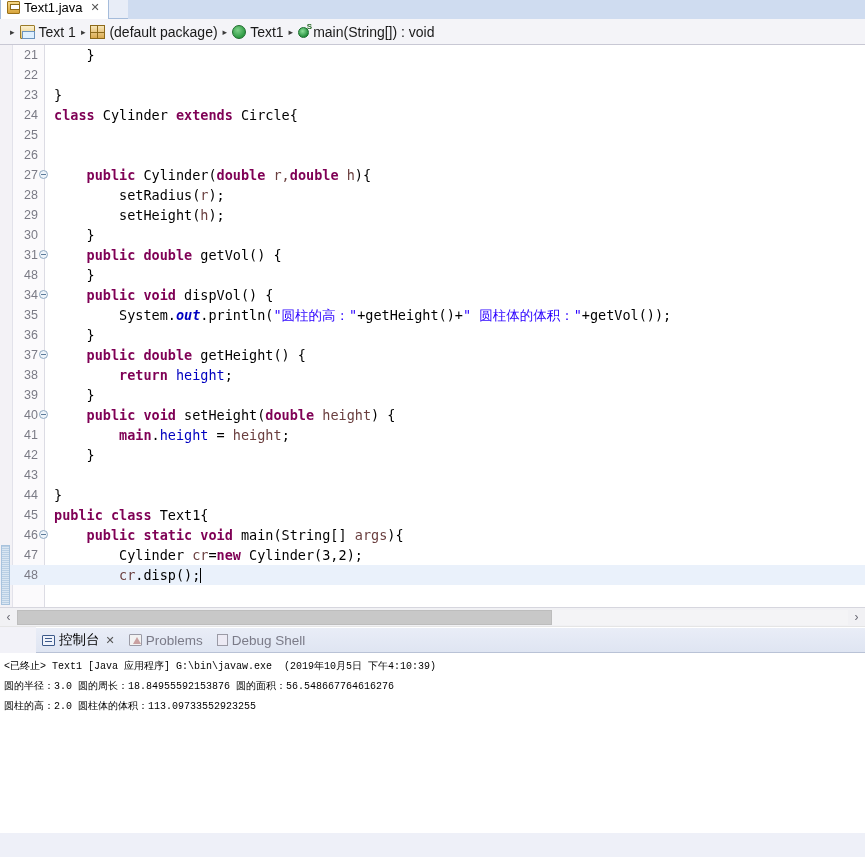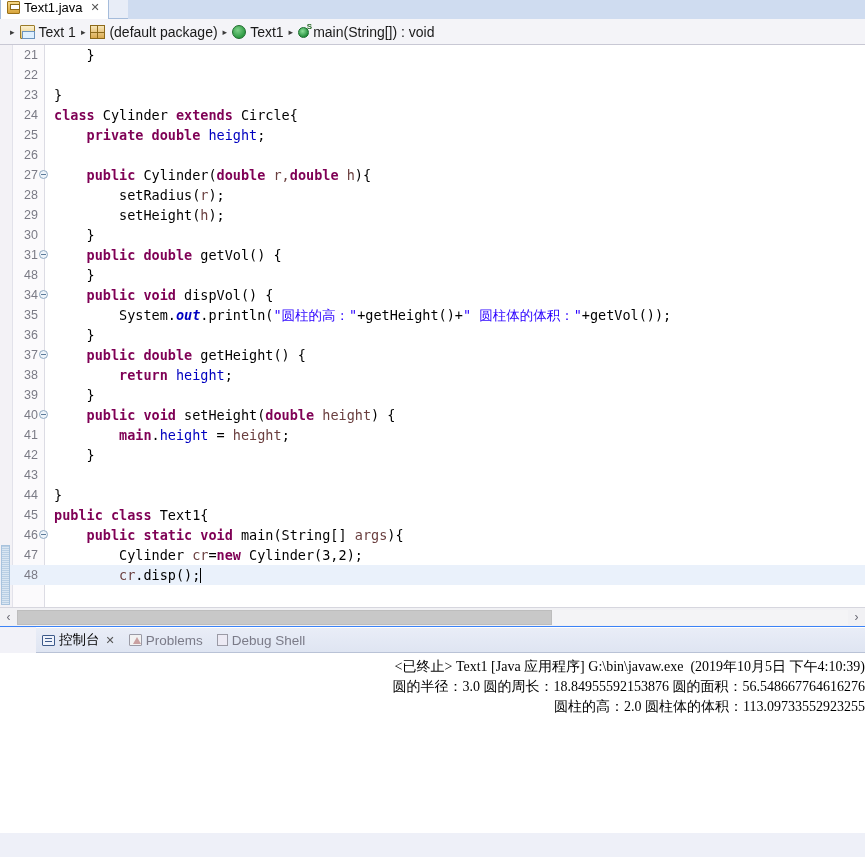--- a/index.html
+++ b/index.html
@@ -3,21 +3,21 @@
 <meta charset="utf-8">
 <style>
   * { box-sizing: border-box; }
   html, body {
     margin: 0; padding: 0;
     width: 865px; height: 857px;
     background: #ffffff;
     font-family: "Liberation Sans", sans-serif;
     overflow: hidden;
   }
-  #root { position: relative; width: 865px; height: 857px; background:#3b82f6; }
+  #root { position: relative; width: 865px; height: 857px; background:#e5e5e5; }
 
   
   .tab-row {
     position: absolute; top: 0; left: 0; width: 865px; height: 19px;
     background: #e8edf7;
     border-bottom: 1px solid #a5bcdb;
   }
   .tab-active {
     position: absolute; left: 0; top: -4px;
     height: 23px; padding: 0 8px 0 6px;
@@ -196,22 +196,22 @@
   .ic-debugshell {
     width:11px; height:12px; background:#eceaf4; border:1px solid #9a9aa5;
   }
   .console-body {
     position:absolute; top: 26px; left:0; width: 865px; height: 204px;
     background: #ffffff;
     border-bottom: 1px solid #c8c8d4;
     padding: 4px 0 0 4px;
   }
   .cline {
-    font-family: Liberation Serif, serif;
-    font-size: 14px; color: #000; line-height: 20px; white-space: pre; text-align: right;
+    font-family: Liberation Mono, monospace;
+    font-size: 10px; color: #000; line-height: 20px; white-space: pre;
   }
   .cline.head { color:#000; }
   .console-strip {
     position:absolute; bottom:0; left:0; width: 865px; height: 24px;
     background: #eef0f8;
   }
 </style>
 </head>
 <body>
 
@@ -250,21 +250,21 @@
   </div>
 
   <div class="editor">
     <div class="gutter-bg"></div>
     <div class="marker-bar"></div>
     <div class="code" id="code-lines">
         <div class="line"><span class="ln">21</span><span class="src"><span class="pln">    }</span></span></div>
         <div class="line"><span class="ln">22</span><span class="src"><span class="pln"></span></span></div>
         <div class="line"><span class="ln">23</span><span class="src"><span class="pln">}</span></span></div>
         <div class="line"><span class="ln">24</span><span class="src"><span class="kw">class </span><span class="pln">Cylinder </span><span class="kw">extends </span><span class="pln">Circle{</span></span></div>
-        <div class="line"><span class="ln">25</span><span class="src"><span class="pln">    </span><span class="kw">private double </span><span class="fld">height</span><span class="pln">;</span></span></div>
+        <div class="line"><span class="ln">25</span></div>
         <div class="line"><span class="ln">26</span><span class="src"><span class="pln"></span></span></div>
         <div class="line"><span class="ln">27</span><span class="fold"></span><span class="src"><span class="pln">    </span><span class="kw">public </span><span class="pln">Cylinder(</span><span class="kw">double </span><span class="par">r,</span><span class="kw">double </span><span class="par">h</span><span class="pln">){</span></span></div>
         <div class="line"><span class="ln">28</span><span class="src"><span class="pln">        setRadius(</span><span class="par">r</span><span class="pln">);</span></span></div>
         <div class="line"><span class="ln">29</span><span class="src"><span class="pln">        setHeight(</span><span class="par">h</span><span class="pln">);</span></span></div>
         <div class="line"><span class="ln">30</span><span class="src"><span class="pln">    }</span></span></div>
         <div class="line"><span class="ln">31</span><span class="fold"></span><span class="src"><span class="pln">    </span><span class="kw">public double </span><span class="pln">getVol() {</span></span></div>
         <div class="line"><span class="ln">48</span><span class="src"><span class="pln">    }</span></span></div>
         <div class="line"><span class="ln">34</span><span class="fold"></span><span class="src"><span class="pln">    </span><span class="kw">public void </span><span class="pln">dispVol() {</span></span></div>
         <div class="line"><span class="ln">35</span><span class="src"><span class="pln">        System.</span><span class="sfld">out</span><span class="pln">.println(</span><span class="str">"圆柱的高："</span><span class="pln">+getHeight()+</span><span class="str">" 圆柱体的体积："</span><span class="pln">+getVol());</span></span></div>
         <div class="line"><span class="ln">36</span><span class="src"><span class="pln">    }</span></span></div>

